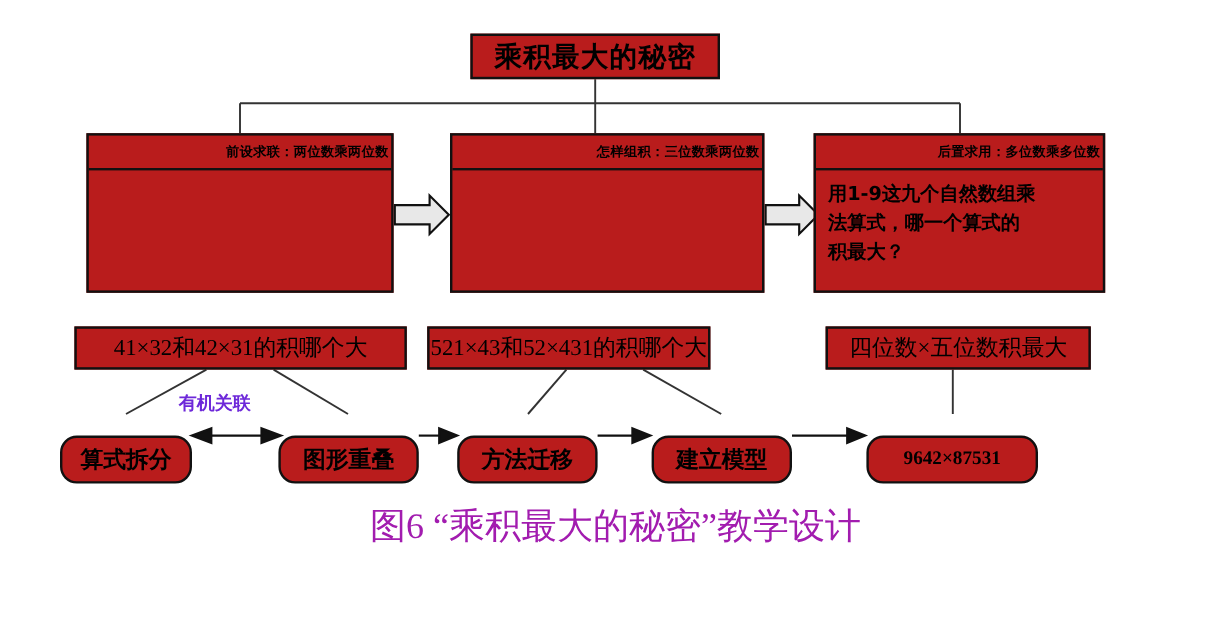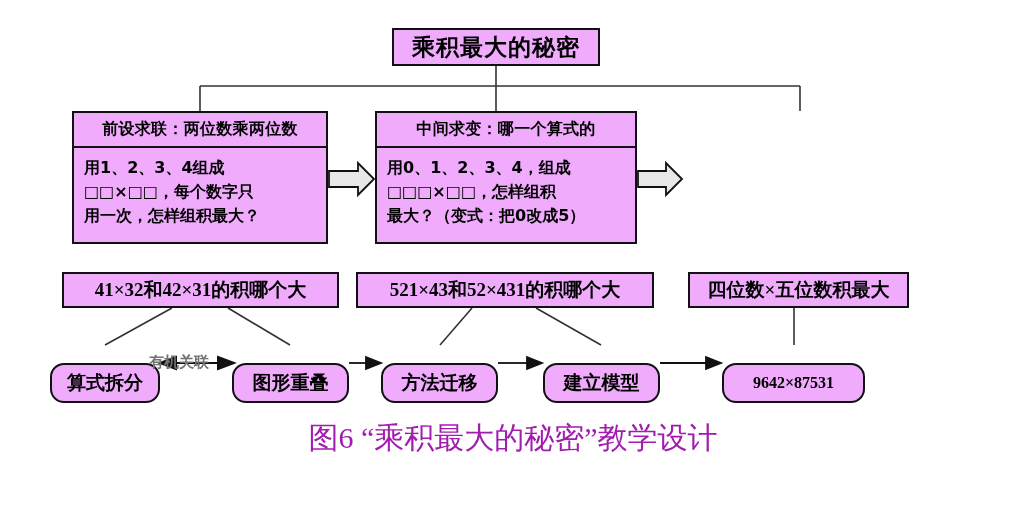--- a/index.html
+++ b/index.html
@@ -19,21 +19,21 @@
     position: absolute;
     left: 0; top: 0;
     width: 1026px;
     height: 524px;
     pointer-events: none;
   }
   .box {
     position: absolute;
     box-sizing: border-box;
     border: 2px solid #111111;
-    background: #f0abfc;
+    background: #b91c1c;
     display: flex;
     flex-direction: column;
     align-items: center;
     justify-content: center;
     text-align: center;
     color: #000000;
   }
   
   .title-box {
     left: 392px; top: 28px;
@@ -46,24 +46,24 @@
   .stage {
     top: 111px;
     height: 133px;
     padding: 0;
     justify-content: flex-start;
   }
   .stage .hdr {
     width: 100%;
     box-sizing: border-box;
     border-bottom: 2px solid #111111;
-    font-size: 16px;
+    font-size: 11px;
     font-weight: 600;
     padding: 6px 2px 6px 2px;
-    text-align: center;
+    text-align: right;
     letter-spacing: 0.3px;
   }
   .stage .body {
     width: 100%;
     box-sizing: border-box;
     padding: 8px 8px 0 10px;
     text-align: left;
     font-size: 16px;
     font-weight: 700;
     line-height: 1.5;
@@ -72,24 +72,24 @@
   .stage .body div { white-space: nowrap; }
   #stage-1 { left: 72px;  width: 256px; }
   #stage-2 { left: 375px; width: 262px; }
   #stage-3 { left: 678px; width: 243px; }
 
   
   .mid {
     top: 272px;
     height: 36px;
     font-size: 19px;
-    font-weight: 700;
+    font-weight: 400;
   }
   #mid-1 { left: 62px;  width: 277px; }
-  #mid-2 { left: 356px; width: 298px; }
+  #mid-2 { left: 356px; width: 236px; }
   #mid-3 { left: 688px; width: 221px; }
 
   
   .bot {
     top: 363px;
     height: 40px;
     font-size: 19px;
     font-weight: 700;
     font-family: "DejaVu Sans", "Liberation Sans", sans-serif;
     border-radius: 14px;
@@ -101,24 +101,23 @@
   #bot-5 { left: 722px; width: 143px;
            font-family: "Liberation Serif", "DejaVu Serif", serif;
            font-weight: 600; font-size: 16px; }
 
   
   .link-label {
     position: absolute;
     left: 149px; top: 327px;
     font-size: 15px;
     font-weight: 700;
-    color: #737373;
+    color: #6d28d9;
     font-family: "DejaVu Sans", "Liberation Sans", sans-serif;
     white-space: nowrap;
-    margin-top: 26px;
   }
   
   .caption {
     position: absolute;
     left: 0; top: 418px;
     width: 1026px;
     text-align: center;
     font-size: 30px;
     color: #a21caf;
     font-family: "Liberation Serif", "DejaVu Serif", serif;
@@ -173,36 +172,34 @@
       <polygon points="721,363 706,357 706,369"></polygon>
     </g>
   </svg>
 
   <div class="box title-box">
     <span>乘积最大的秘密</span>
   </div>
 
   <div class="box stage" id="stage-1">
     <div class="hdr">前设求联：两位数乘两位数</div>
+  </div>
+
+  <div class="box stage" id="stage-2">
+    <div class="hdr">怎样组积：三位数乘两位数</div>
+  </div>
+
+  <div class="box stage" id="stage-3">
+    <div class="hdr">后置求用：多位数乘多位数</div>
     <div class="body">
-      <div>用1、2、3、4组成</div>
-      <div>□□×□□，每个数字只</div>
-      <div>用一次，怎样组积最大？</div>
+      <div>用1-9这九个自然数组乘</div>
+      <div>法算式，哪一个算式的</div>
+      <div>积最大？</div>
     </div>
   </div>
-
-  <div class="box stage" id="stage-2">
-    <div class="hdr">中间求变：哪一个算式的</div>
-    <div class="body">
-      <div>用0、1、2、3、4，组成</div>
-      <div>□□□×□□，怎样组积</div>
-      <div>最大？（变式：把0改成5）</div>
-    </div>
-  </div>
-
 
   <div class="box mid" id="mid-1">
     <span>41×32和42×31的积哪个大</span>
   </div>
   <div class="box mid" id="mid-2">
     <span>521×43和52×431的积哪个大</span>
   </div>
   <div class="box mid" id="mid-3">
     <span>四位数×五位数积最大</span>
   </div>

